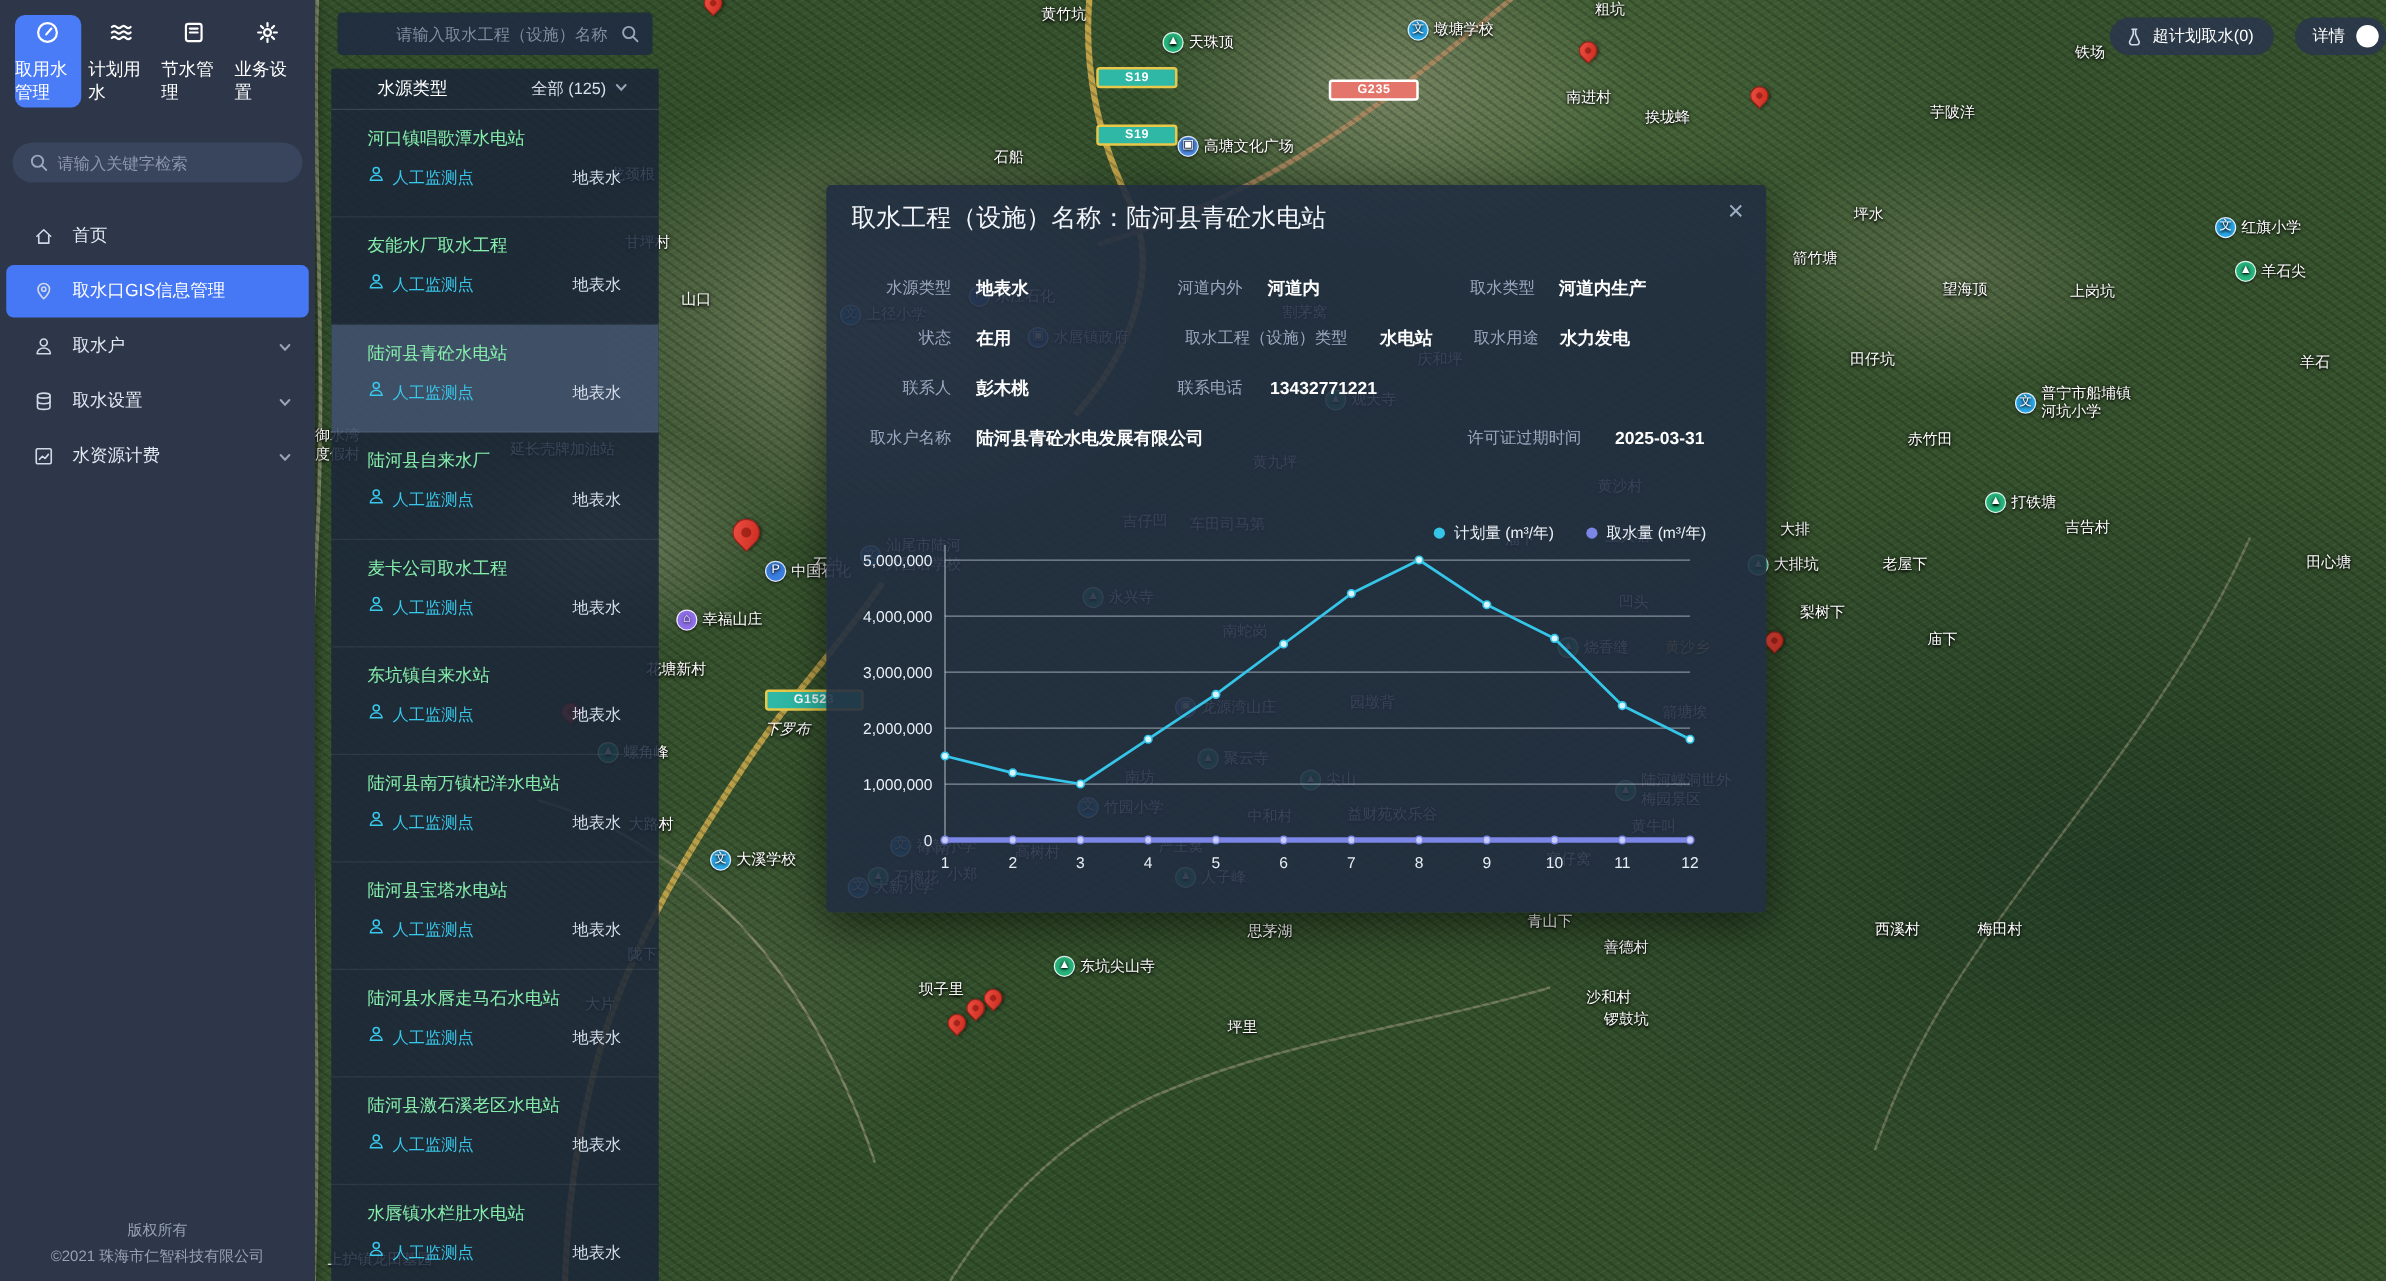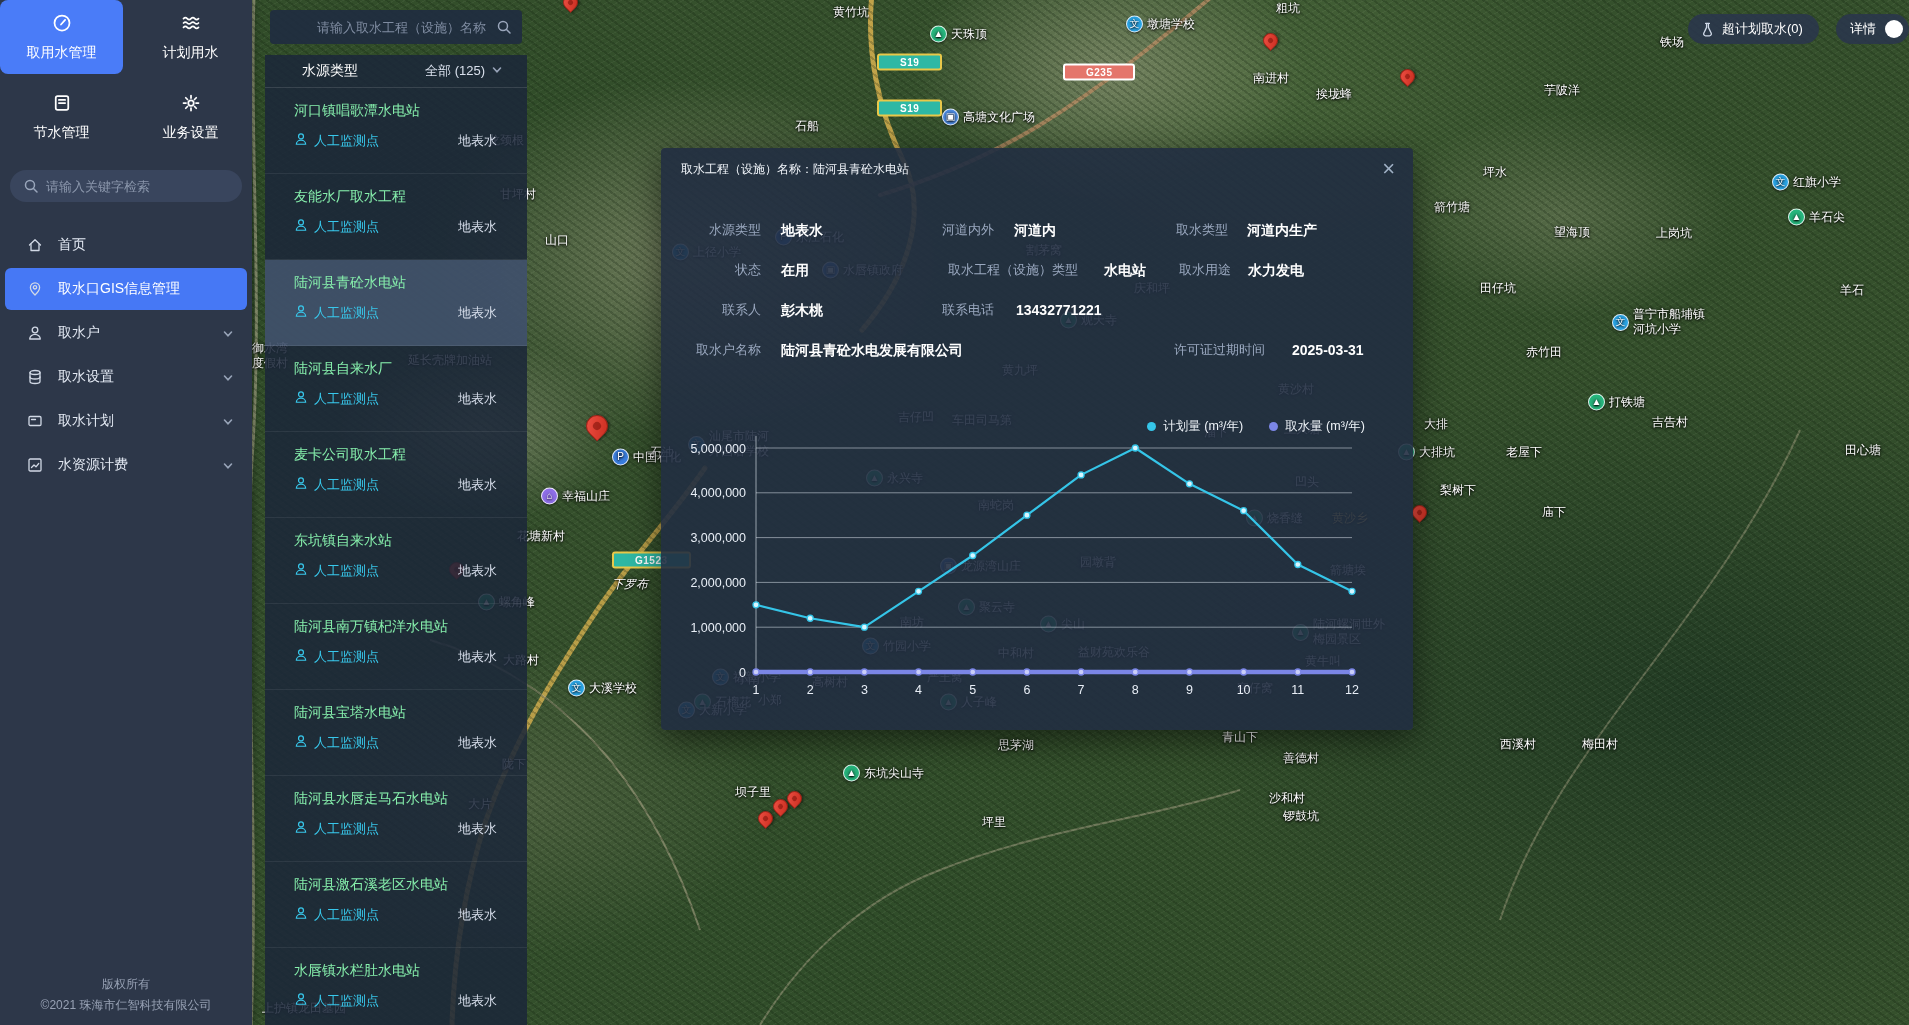--- a/index.html
+++ b/index.html
@@ -40,21 +40,21 @@
   .badge.g{background:#e4756b;border:2px solid #fff;}
   .pin{position:absolute;width:15px;height:15px;z-index:3;cursor:pointer;
     background:linear-gradient(145deg,#ee5044,#c92c1e);border:1px solid rgba(110,18,8,.6);
     border-radius:50% 50% 50% 0;transform:rotate(-45deg);box-shadow:1px 1px 3px rgba(0,0,0,.5);}
   .pin::after{content:'';position:absolute;inset:4px;background:rgba(120,15,8,.55);border-radius:50%;}
   .pin.big{width:22px;height:22px;} .pin.big::after{inset:6px;}
 
   
   #sidebar{position:absolute;left:0;top:0;bottom:0;width:252px;background:#2d3749;z-index:20;
     box-shadow:2px 0 8px rgba(0,0,0,.35);}
-  #modules{display:grid;grid-template-columns:1fr 1fr;gap:6px;padding:0;}
+  #modules{display:grid;grid-template-columns:1fr 1fr 1fr 1fr;gap:6px;padding:12px;}
   .module{height:74px;border-radius:8px;display:flex;flex-direction:column;align-items:center;
     justify-content:center;gap:8px;color:#fff;font-size:14px;cursor:pointer;}
   .module.active{background:#4a7cf8;}
   .module svg{width:20px;height:20px;stroke:#fff;fill:none;stroke-width:1.4;stroke-linecap:round;stroke-linejoin:round;}
   #side-search{position:relative;margin:16px 10px 0;}
   #side-search input{width:100%;height:32px;border-radius:16px;background:#39455d;border:none;
     color:#dfe6f2;padding:0 12px 0 36px;font-size:13px;outline:none;}
   #side-search input::placeholder{color:#8b97ac;}
   #side-search .sic{position:absolute;left:13px;top:8px;width:16px;height:16px;}
   .sic svg{width:16px;height:16px;stroke:#9aa6bb;fill:none;stroke-width:1.5;stroke-linecap:round;}
@@ -96,21 +96,21 @@
   .pill{position:absolute;top:14px;height:30px;border-radius:15px;background:rgba(42,54,76,.88);
     color:#fff;display:flex;align-items:center;font-size:13px;z-index:15;cursor:pointer;}
   #pill-overplan{left:1688px;gap:7px;padding:0 16px 0 12px;}
   #pill-overplan svg{width:15px;height:15px;stroke:#cfd9e8;fill:none;stroke-width:1.4;stroke-linecap:round;stroke-linejoin:round;}
   #pill-detail{left:1836px;gap:9px;padding:0 6px 0 14px;}
   .toggle{width:18px;height:18px;border-radius:50%;background:#fff;}
 
   
   #modal{position:absolute;left:661px;top:148px;width:752px;height:582px;z-index:10;
     background:rgba(33,45,65,.9);border-radius:4px;box-shadow:0 10px 34px rgba(0,0,0,.5);}
-  #modal-title{position:absolute;left:20px;top:13px;color:#f2f6fb;font-size:12px;}
+  #modal-title{position:absolute;left:20px;top:13px;color:#f2f6fb;font-size:20px;}
   #modal-close{position:absolute;right:14px;top:6px;color:#9fb0c4;font-size:22px;cursor:pointer;
     line-height:1;padding:4px;}
   .f-label{position:absolute;width:220px;text-align:right;color:#9aa8bf;font-size:13px;line-height:18px;}
   .f-value{position:absolute;color:#fff;font-size:14px;font-weight:bold;line-height:18px;white-space:nowrap;}
   #chart-legend{position:absolute;right:48px;top:270px;display:flex;gap:26px;align-items:center;}
   .lg-item{display:flex;align-items:center;gap:7px;color:#eef3f8;font-size:12.5px;}
   .lg-dot{width:9px;height:9px;border-radius:50%;}
   #chart-svg{position:absolute;left:0;top:0;pointer-events:none;}
   #chart-svg text{font-family:"Liberation Sans","DejaVu Sans",sans-serif;}
 </style>
@@ -460,30 +460,20 @@
               <path d="M3 3.5v9c0 1.1 2.2 2 5 2s5-.9 5-2v-9"></path>
               <path d="M3 8c0 1.1 2.2 2 5 2s5-.9 5-2"></path>
             </svg></span>
     <span class="mlab">取水设置</span>
           <span class="chev"><svg viewBox="0 0 12 12">
               <path d="M2.5 4 6 7.8 9.5 4" fill="none"></path>
             </svg></span>
         </div>
         <div class="menu-item">
           <span class="mi"><svg viewBox="0 0 16 16">
-              <rect x="2" y="3.5" width="12" height="9" rx="1.2"></rect>
-              <path d="M4.5 6.5h4"></path>
-            </svg></span>
-    <span class="mlab">取水计划</span>
-          <span class="chev"><svg viewBox="0 0 12 12">
-              <path d="M2.5 4 6 7.8 9.5 4" fill="none"></path>
-            </svg></span>
-        </div>
-        <div class="menu-item">
-          <span class="mi"><svg viewBox="0 0 16 16">
               <rect x="2" y="2" width="12" height="12" rx="1.2"></rect>
               <path d="M4.5 10.5 7 8l2 1.8 2.7-3.3"></path>
             </svg></span>
     <span class="mlab">水资源计费</span>
           <span class="chev"><svg viewBox="0 0 12 12">
               <path d="M2.5 4 6 7.8 9.5 4" fill="none"></path>
             </svg></span>
         </div>
       </nav>
     <div id="copyright">

